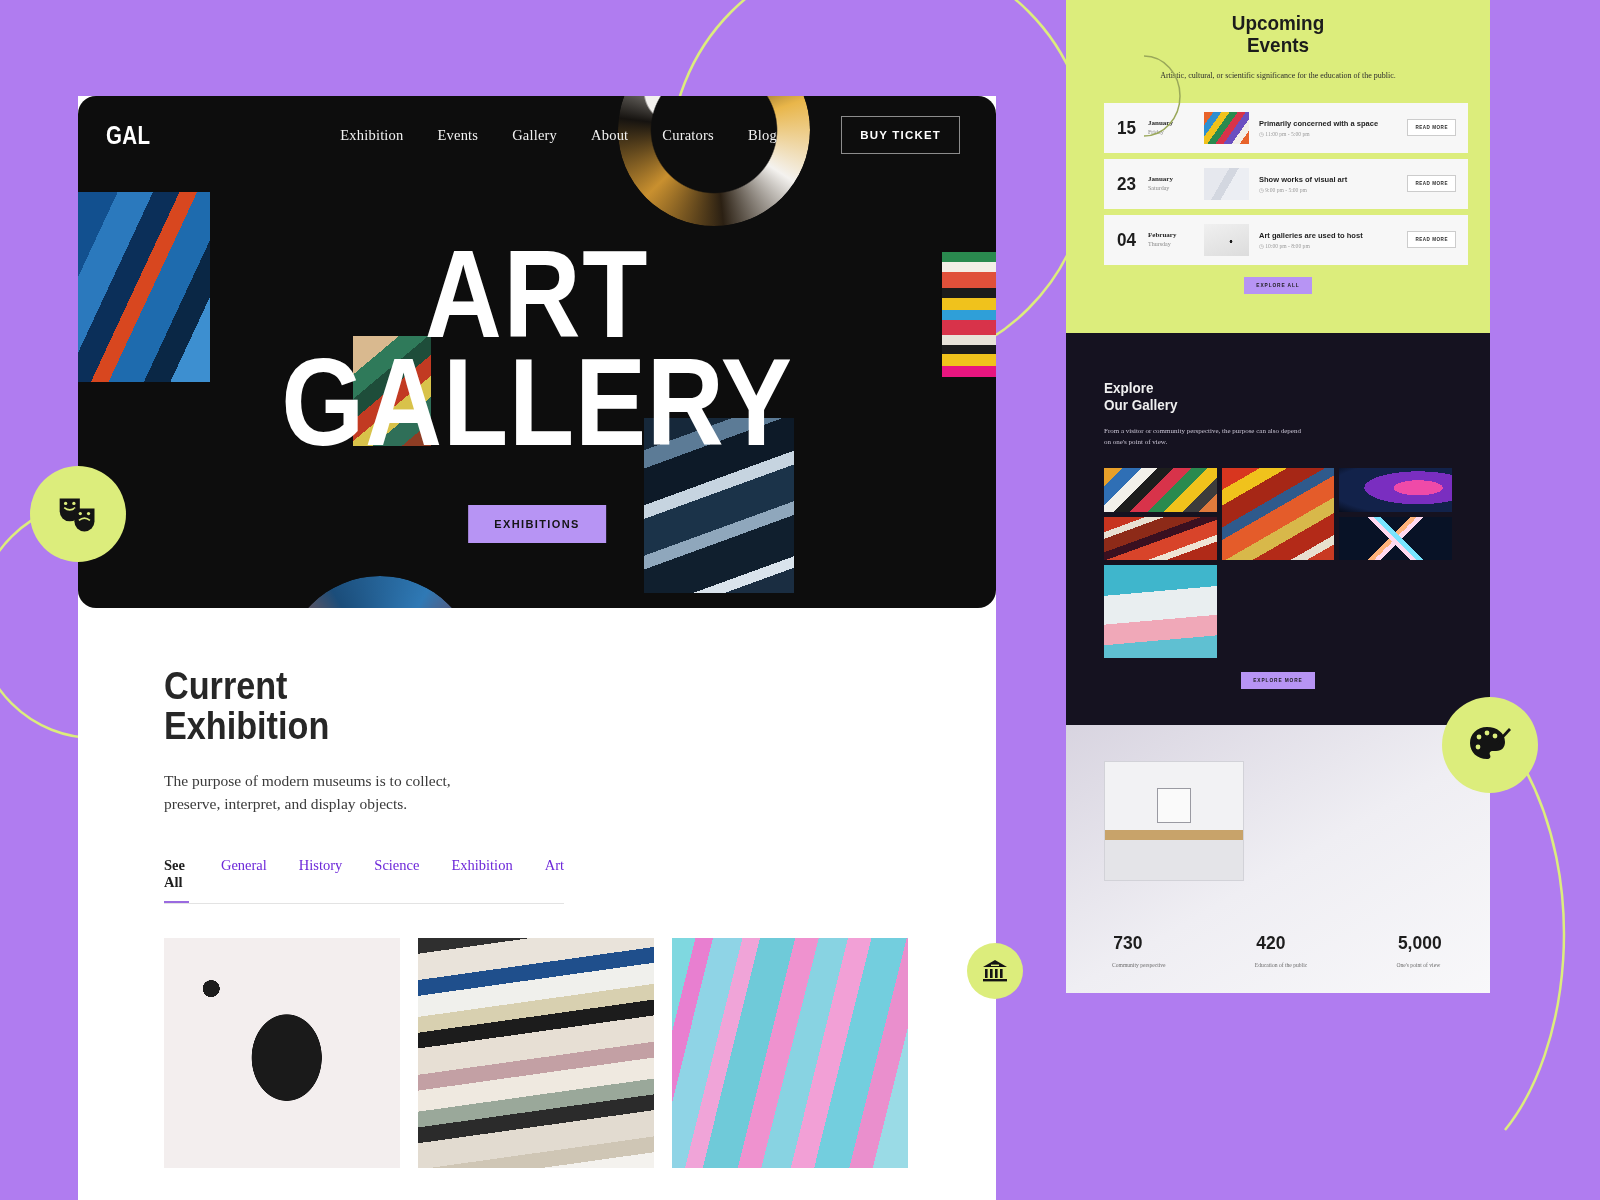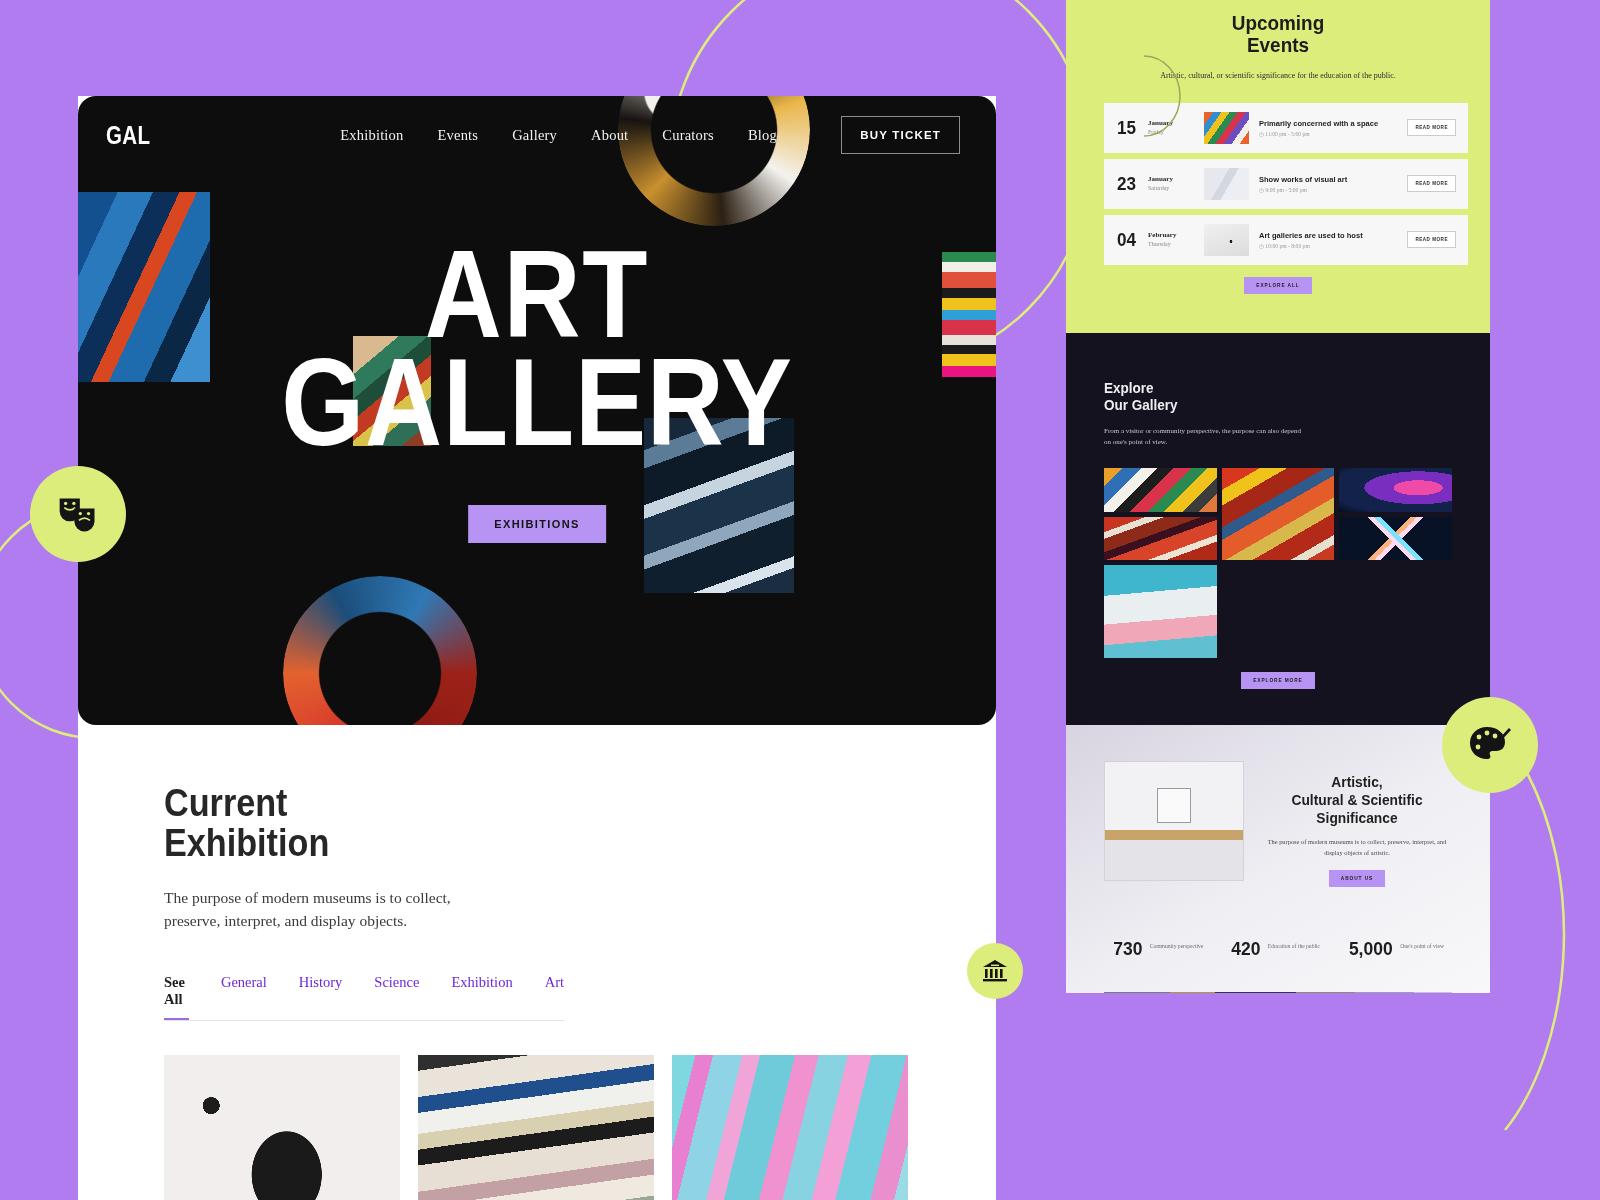--- a/index.html
+++ b/index.html
@@ -9,21 +9,21 @@
     background: #b07cf0;
     position: relative;
   }
   .stage { position: absolute; inset: 0; width: 1600px; height: 1200px; overflow: hidden; }
 
   
   .board-left {
     position: absolute; left: 78px; top: 96px; width: 918px; height: 1104px;
     background: #ffffff; overflow: hidden;
   }
-  .hero { position: relative; width: 100%; height: 629px; background: #0d0d0d; overflow: hidden; border-radius: 18px; }
+  .hero { position: relative; width: 100%; height: 512px; background: #0d0d0d; overflow: hidden; border-radius: 18px; }
 
   .navbar {
     position: relative; z-index: 6; display: flex; align-items: center;
     padding: 14px 36px 0 28px; height: 64px;
   }
   .brand {
     color: #fff; font-family: "Liberation Sans Narrow","Liberation Sans",sans-serif;
     font-size: 25px; font-weight: 700; letter-spacing: .5px;
     transform: scaleX(.82); transform-origin: left center;
   }
@@ -137,21 +137,21 @@
   }
   .sig-wrap { display: flex; gap: 18px; align-items: flex-start; }
   .sig-img { width: 140px; height: 120px; border: 1px solid #d2d2d8; overflow: hidden; flex: none; background:#e9e9ee; }
   .sig-text { flex: 1; text-align: center; padding-top: 12px; }
   .sig-text h2 {
     font-family: "Liberation Sans Narrow","Liberation Sans",sans-serif; font-weight: 700;
     font-size: 15px; line-height: 1.2; color: #1f1f1f; transform: scaleX(.92);
   }
   .sig-text .sub { font-family: "Liberation Serif", serif; font-size: 6.4px; line-height: 1.65; color: #4a4a4a; margin-top: 10px; }
   .stats { display: flex; justify-content: space-between; margin-top: 52px; padding: 0 8px; }
-  .stat { display: flex; align-items: flex-start; gap: 6px; }
+  .stat { display: flex; align-items: flex-start; gap: 6px; flex-direction: column; }
   .stat-num {
     font-family: "Liberation Sans Narrow","Liberation Sans",sans-serif; font-weight: 700;
     font-size: 19px; color: #1d1d1d; transform: scaleX(.92); line-height: 1;
   }
   .stat-lbl { font-family: "Liberation Serif", serif; font-size: 5.6px; line-height: 1.5; color: #6d6d6d; padding-top: 3px; }
   .video-wrap { margin-top: 34px; height: 120px; position: relative; overflow: hidden; }
   .play-btn {
     position: absolute; left: 50%; top: 50%; transform: translate(-50%,-50%);
     width: 42px; height: 42px; border-radius: 50%; background: #b794f4; border: none;
     cursor: pointer; display: flex; align-items: center; justify-content: center;
@@ -352,29 +352,20 @@
       <button class="pill" style="margin-top:14px;">EXPLORE MORE</button>
     </section>
 
     <section class="sig-sec">
       <div class="sig-wrap">
         <div class="sig-img" style="background:
              linear-gradient(#f2f2f4 0 58%, #c8a36a 58% 66%, #e4e4e8 66% 100%),
              #eee;position:relative;">
           <div style="position:absolute;left:38%;top:22%;width:24%;height:30%;border:1px solid #9a9aa2;background:#fafafa;"></div>
         </div>
-        <div class="sig-text">
-          <h2>
-            <span>Artistic,</span><br>
-            <span>Cultural &amp; Scientific</span><br>
-            <span>Significance</span>
-          </h2>
-          <p class="sub">The purpose of modern museums is to collect, preserve, interpret, and display objects of artistic.</p>
-          <button class="pill">ABOUT US</button>
-        </div>
       </div>
 
       <div class="stats">
         <div class="stat">
           <div class="stat-num">730</div>
           <div class="stat-lbl">Community perspective</div>
         </div>
         <div class="stat">
           <div class="stat-num">420</div>
           <div class="stat-lbl">Education of the public</div>

